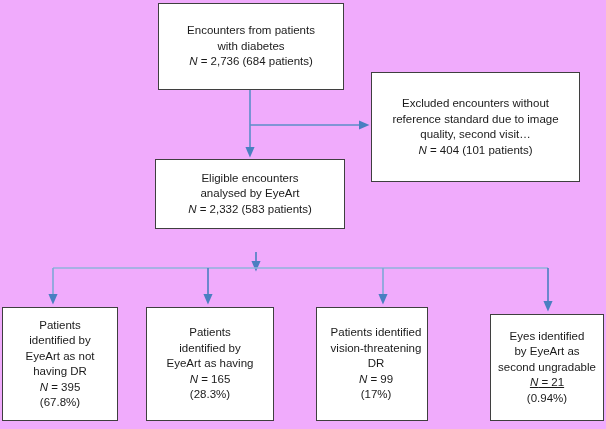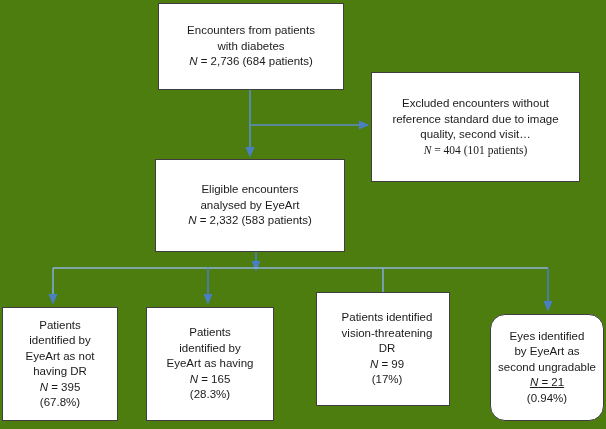--- a/index.html
+++ b/index.html
@@ -4,21 +4,21 @@
 <style>
   html, body {
     margin: 0;
     padding: 0;
     background: #ffffff;
   }
   #flowchart {
     position: relative;
     width: 606px;
     height: 429px;
-    background: #4d7c0f;
+    background: #f0abfc;
     font-family: "Liberation Sans", sans-serif;
     overflow: hidden;
   }
   .node {
     position: absolute;
     box-sizing: border-box;
     border: 1.5px solid #3f3f3f;
     background: #ffffff;
     display: flex;
     align-items: center;
@@ -94,25 +94,25 @@
       <span class="ln">with diabetes</span>
       <span class="ln ital" style="font-style: normal;"><i>N</i> = 2,736 (684 patients)</span>
     </div>
   </div>
 
   <div class="node" style="left:371px; top:72px; width:209px; height:110px;">
     <div class="lines">
       <span class="ln">Excluded encounters without</span>
       <span class="ln">reference standard due to image</span>
       <span class="ln">quality, second visit…</span>
-      <span class="ln ital" style="font-style: normal; font-family: Liberation Serif, serif;"><i>N</i> = 404 (101 patients)</span>
+      <span class="ln ital" style="font-style: normal;"><i>N</i> = 404 (101 patients)</span>
     </div>
   </div>
 
-  <div class="node" style="left:155px; top:159px; width:190px; height:93px;">
+  <div class="node" style="left:155px; top:159px; width:190px; height:70px;">
     <div class="lines">
       <span class="ln">Eligible encounters</span>
       <span class="ln">analysed by EyeArt</span>
       <span class="ln ital" style="font-style: normal;"><i>N</i> = 2,332 (583 patients)</span>
     </div>
   </div>
 
   <div class="node" style="left:2px; top:307px; width:116px; height:114px;">
     <div class="lines">
       <span class="ln">Patients</span>
@@ -127,31 +127,31 @@
   <div class="node" style="left:146px; top:307px; width:128px; height:114px;">
     <div class="lines">
       <span class="ln">Patients</span>
       <span class="ln">identified  by</span>
       <span class="ln">EyeArt as having</span>
       <span class="ln ital" style="font-style: normal;"><i>N</i> = 165</span>
       <span class="ln">(28.3%)</span>
     </div>
   </div>
 
-  <div class="node" style="left:316px; top:292px; width:134px; height:114px;padding-left:12px;">
+  <div class="node" style="left:316px; top:307px; width:112px; height:114px;padding-left:12px;">
     <div class="lines">
       <span class="ln">Patients identified</span>
       <span class="ln">vision-threatening</span>
       <span class="ln">DR</span>
       <span class="ln ital" style="font-style: normal;"><i>N</i> = 99</span>
       <span class="ln">(17%)</span>
     </div>
   </div>
 
-  <div class="node" style="left:490px; top:314px; width:114px; height:107px;border-radius:15px;">
+  <div class="node" style="left:490px; top:314px; width:114px; height:107px;">
     <div class="lines">
       <span class="ln">Eyes identified</span>
       <span class="ln">by EyeArt as</span>
       <span class="ln">second ungradable</span>
       <span class="ln ital" style="font-style: normal; text-decoration: underline;"><i>N</i> = 21</span>
       <span class="ln">(0.94%)</span>
     </div>
   </div>
 
 </div>

